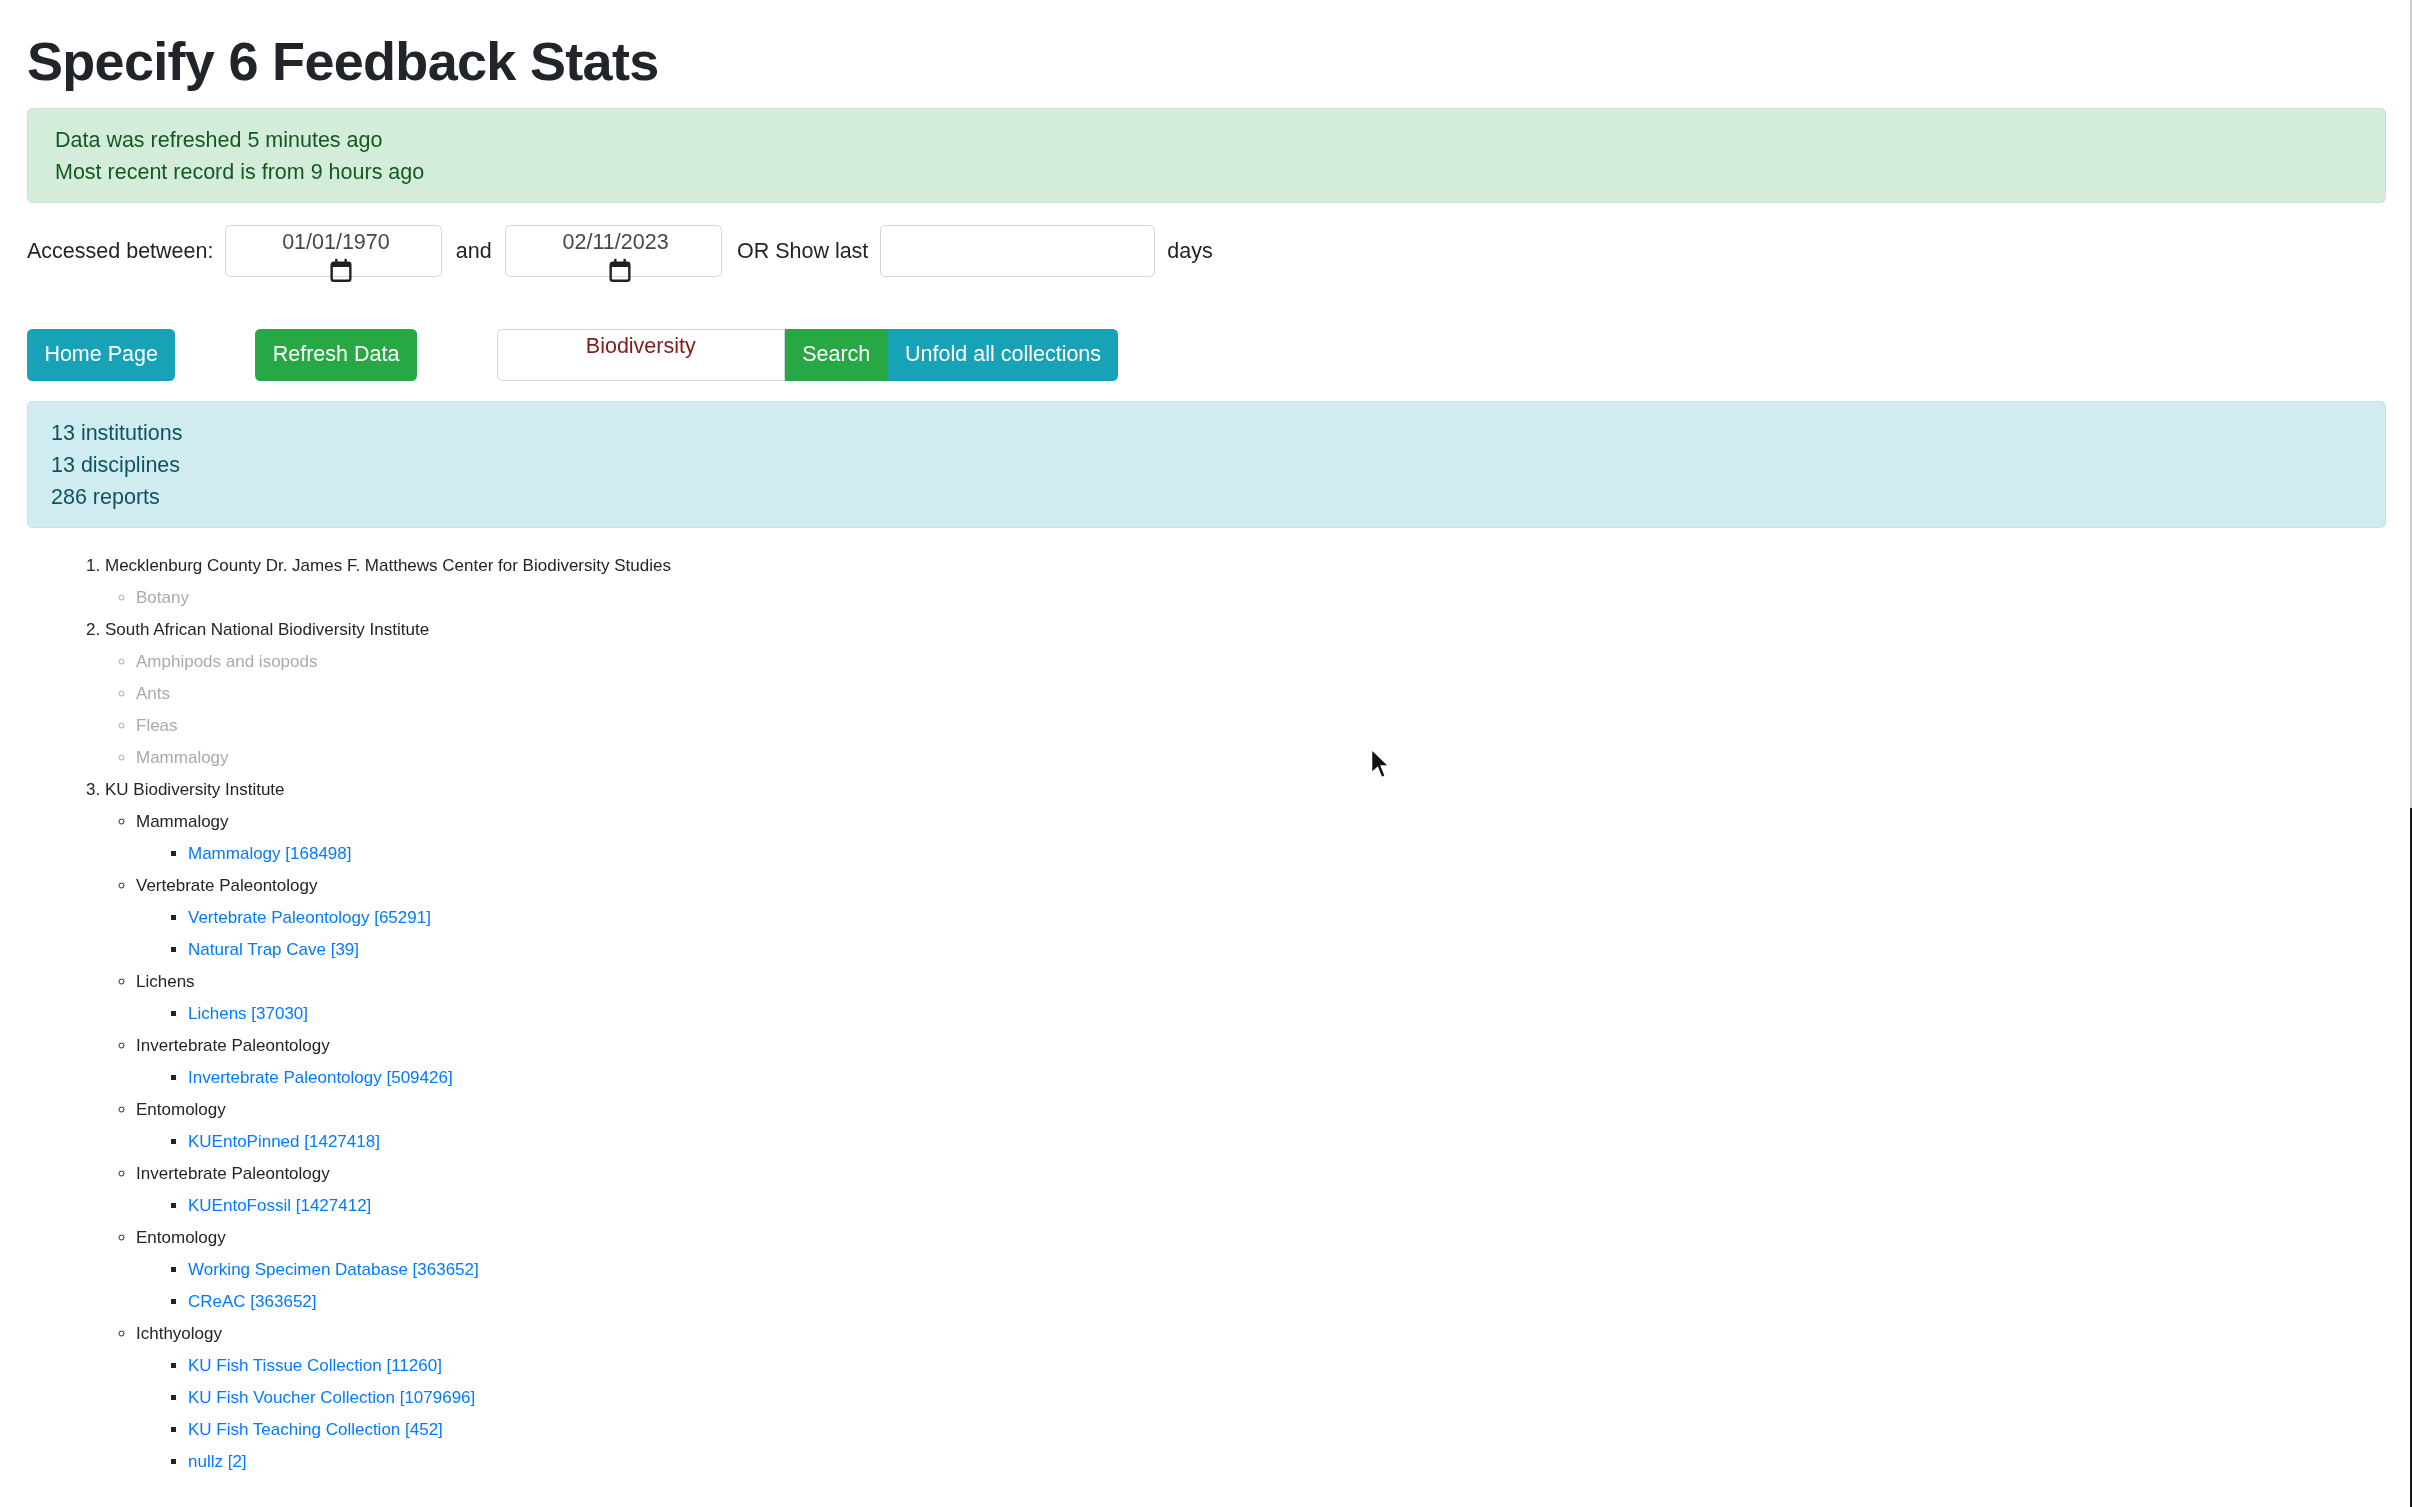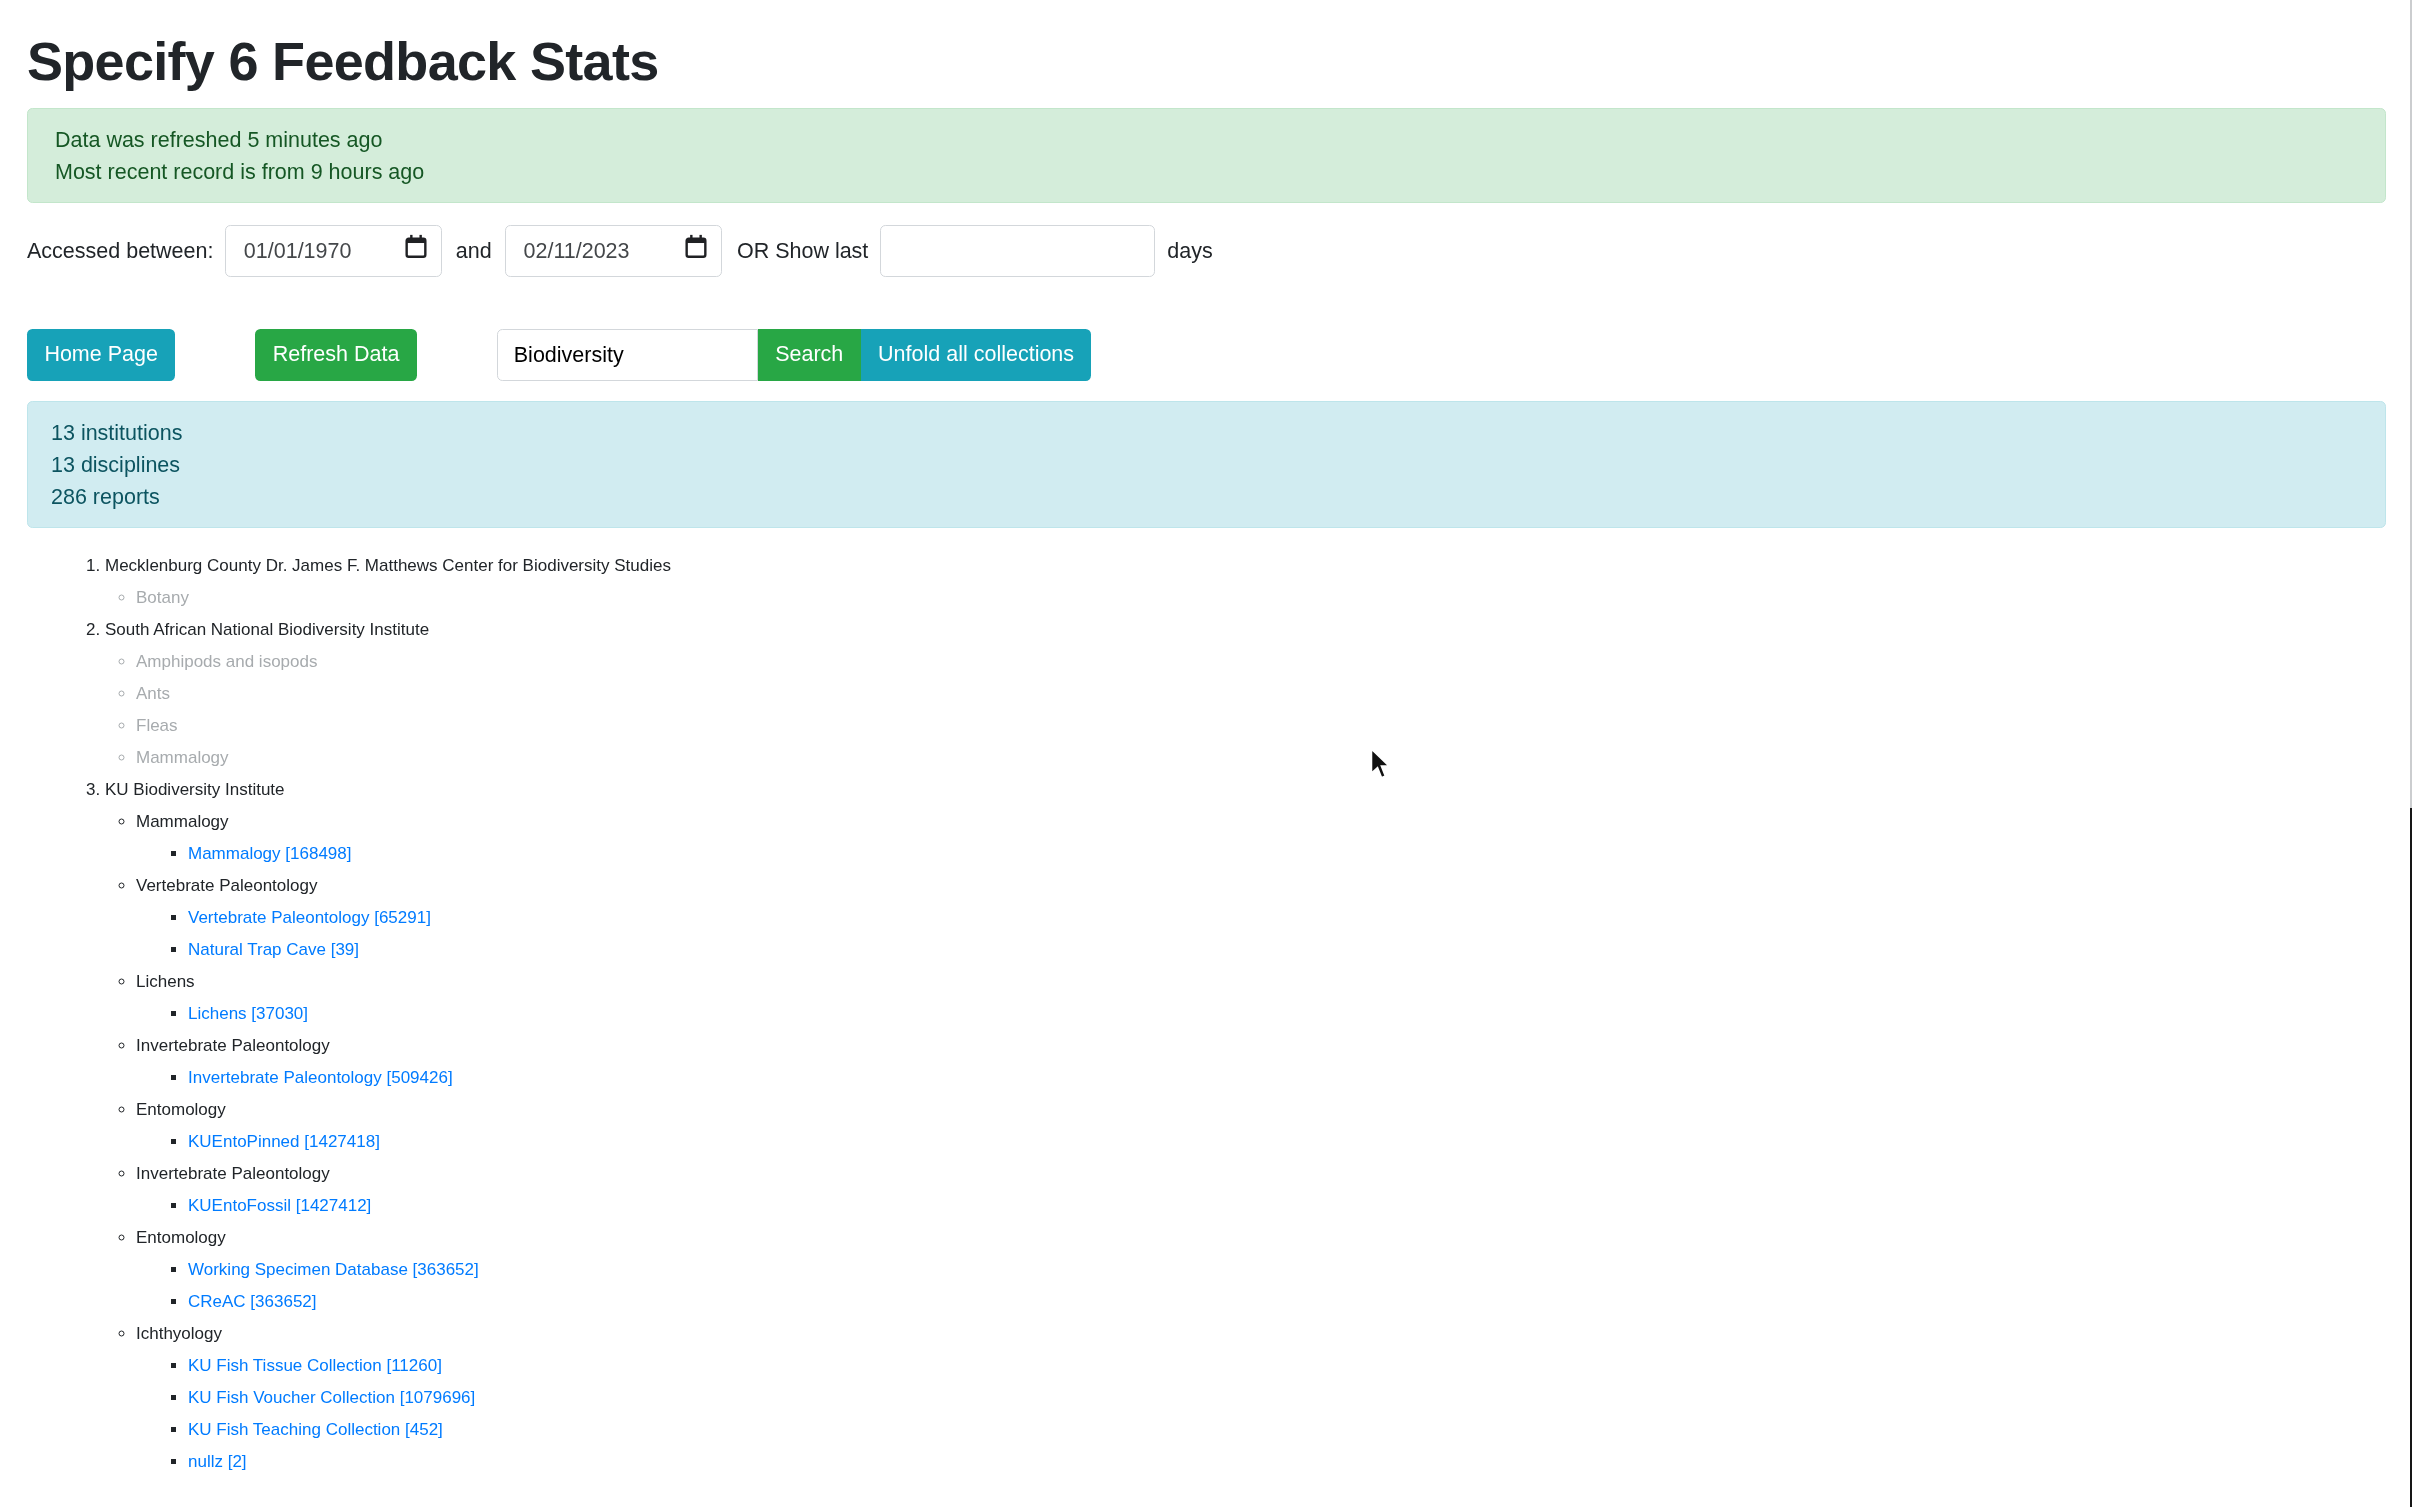--- a/index.html
+++ b/index.html
@@ -50,20 +50,21 @@
     display: flex;
     align-items: center;
     white-space: nowrap;
   }
   .date-row .lbl { margin-right: 12px; }
   .field {
     height: 52px;
     background: #fff;
     border: 1.3px solid #d3d7db;
     border-radius: 5.4px;
+    flex-direction: column;
   }
   .date-input {
     width: 217px;
     padding: 0 13.4px 0 17.4px;
     display: flex;
     align-items: center;
     justify-content: space-between;
     color: #44474a;
     cursor: default;
   }
@@ -89,26 +90,26 @@
     padding: 0 17.4px;
     cursor: pointer;
     display: flex;
     align-items: center;
   }
   .btn-teal { background: var(--teal); }
   .btn-green { background: var(--green); }
   .mr { margin-right: 40px; }
   .input-group { display: flex; align-items: stretch; }
   .search-input {
-    width: 261px;
+    width: 288px;
     border-radius: 5.4px 0 0 5.4px;
-    padding: 12px 16px;
-    display: flex;
-    align-items: center;
-    color: #000000;
+    padding: 0 16px;
+    display: flex;
+    align-items: center;
+    color: #7f1d1d;
   }
   .btn-attached { border-radius: 0; }
   .btn-attached-end { border-radius: 0 5.4px 5.4px 0; }
 
   ol.institutions {
     margin-top: 21.5px;
     padding-left: 78px;
     font-size: 17px;
     line-height: 32px;
     color: #212529;

